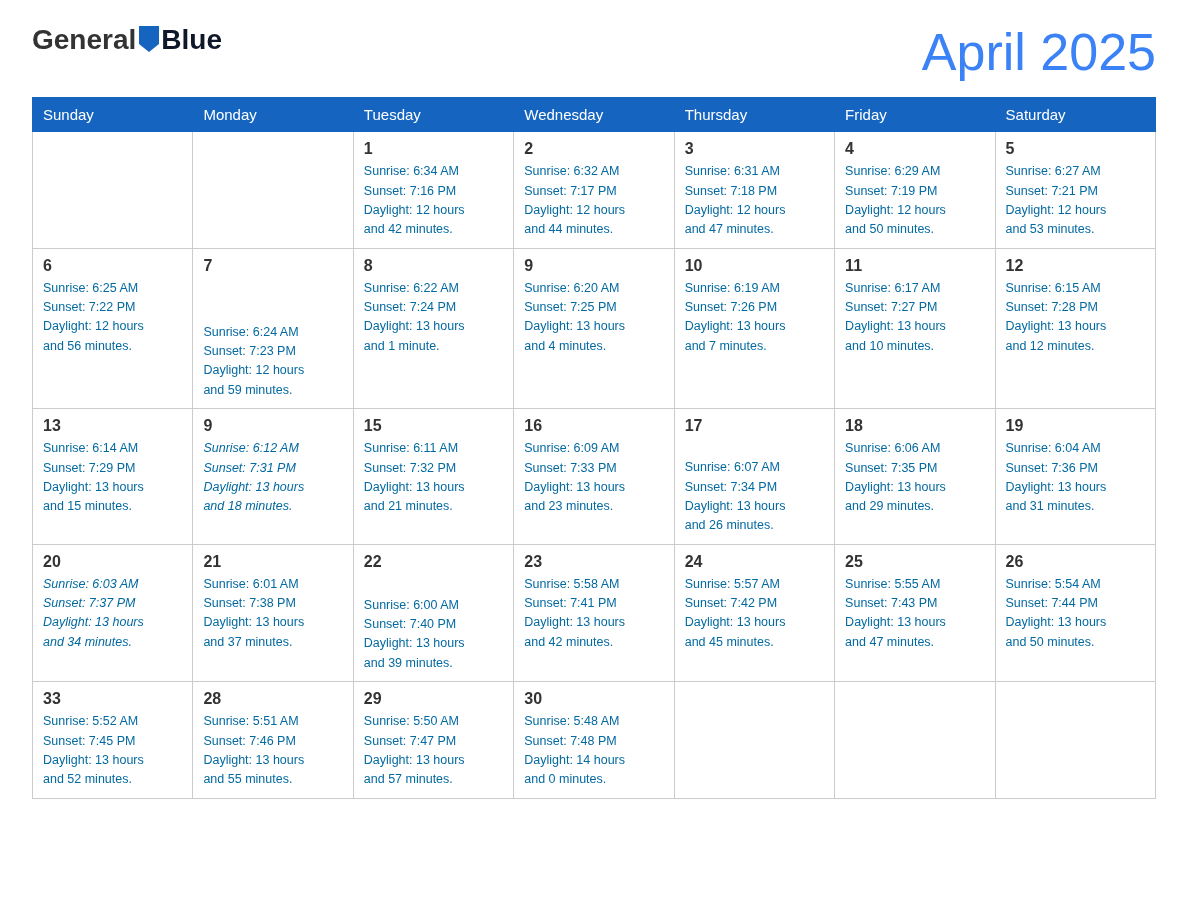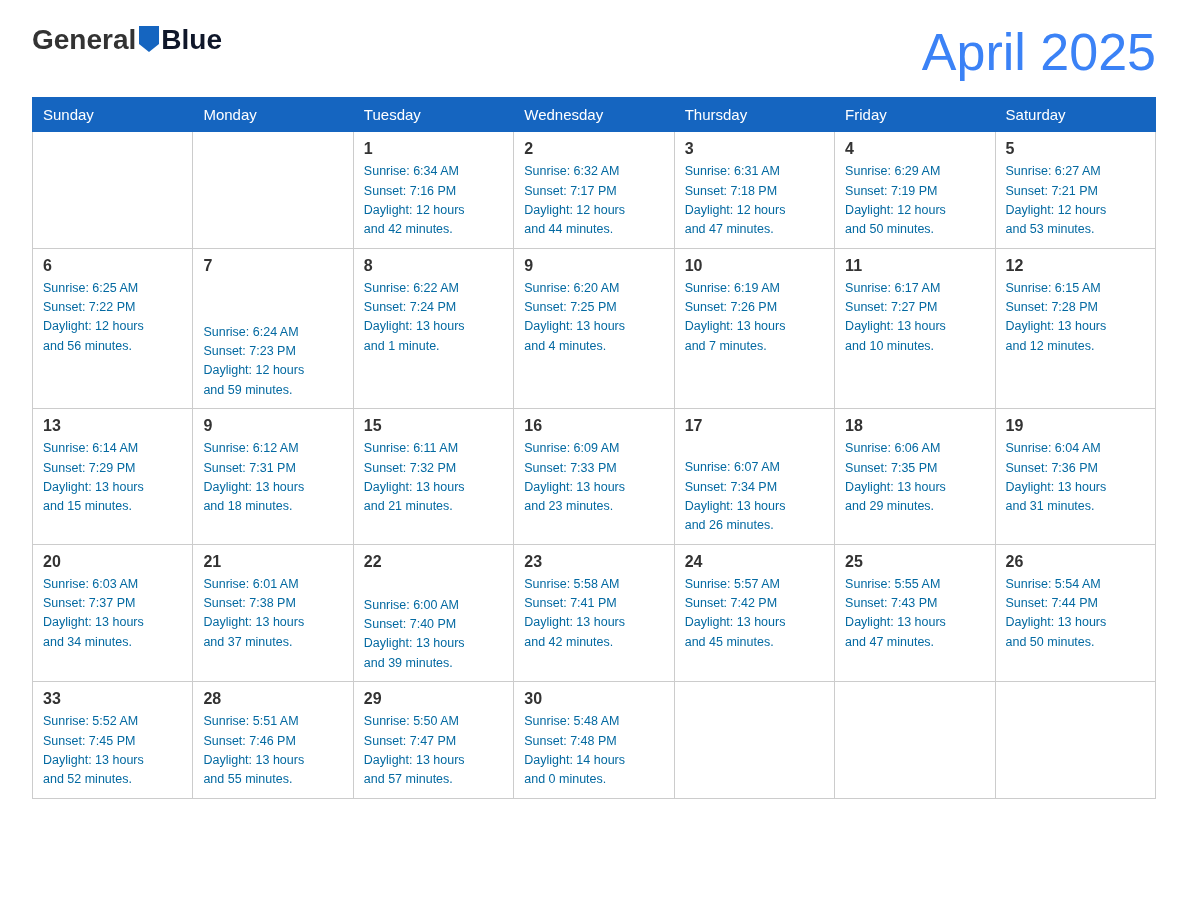--- a/index.html
+++ b/index.html
@@ -210,21 +210,21 @@
       <tr>
         <td>
           <span class="day-number">13</span>
           <div class="day-info" style="white-space: pre-line;">Sunrise: 6:14 AM
 Sunset: 7:29 PM
 Daylight: 13 hours
 and 15 minutes.</div>
         </td>
         <td>
           <span class="day-number">9</span>
-          <div class="day-info" style="white-space: pre-line;">Sunrise: 6:12 AM
+          <div class="day-info" style="white-space: pre-line; font-style: italic;">Sunrise: 6:12 AM
 Sunset: 7:31 PM
 Daylight: 13 hours
 and 18 minutes.</div>
         </td>
         <td>
           <span class="day-number">15</span>
           <div class="day-info" style="white-space: pre-line;">Sunrise: 6:11 AM
 Sunset: 7:32 PM
 Daylight: 13 hours
 and 21 minutes.</div>
@@ -254,21 +254,21 @@
           <span class="day-number">19</span>
           <div class="day-info" style="white-space: pre-line;">Sunrise: 6:04 AM
 Sunset: 7:36 PM
 Daylight: 13 hours
 and 31 minutes.</div>
         </td>
       </tr>
       <tr>
         <td>
           <span class="day-number">20</span>
-          <div class="day-info" style="white-space: pre-line;">Sunrise: 6:03 AM
+          <div class="day-info" style="white-space: pre-line; font-style: italic;">Sunrise: 6:03 AM
 Sunset: 7:37 PM
 Daylight: 13 hours
 and 34 minutes.</div>
         </td>
         <td>
           <span class="day-number">21</span>
           <div class="day-info" style="white-space: pre-line;">Sunrise: 6:01 AM
 Sunset: 7:38 PM
 Daylight: 13 hours
 and 37 minutes.</div>

